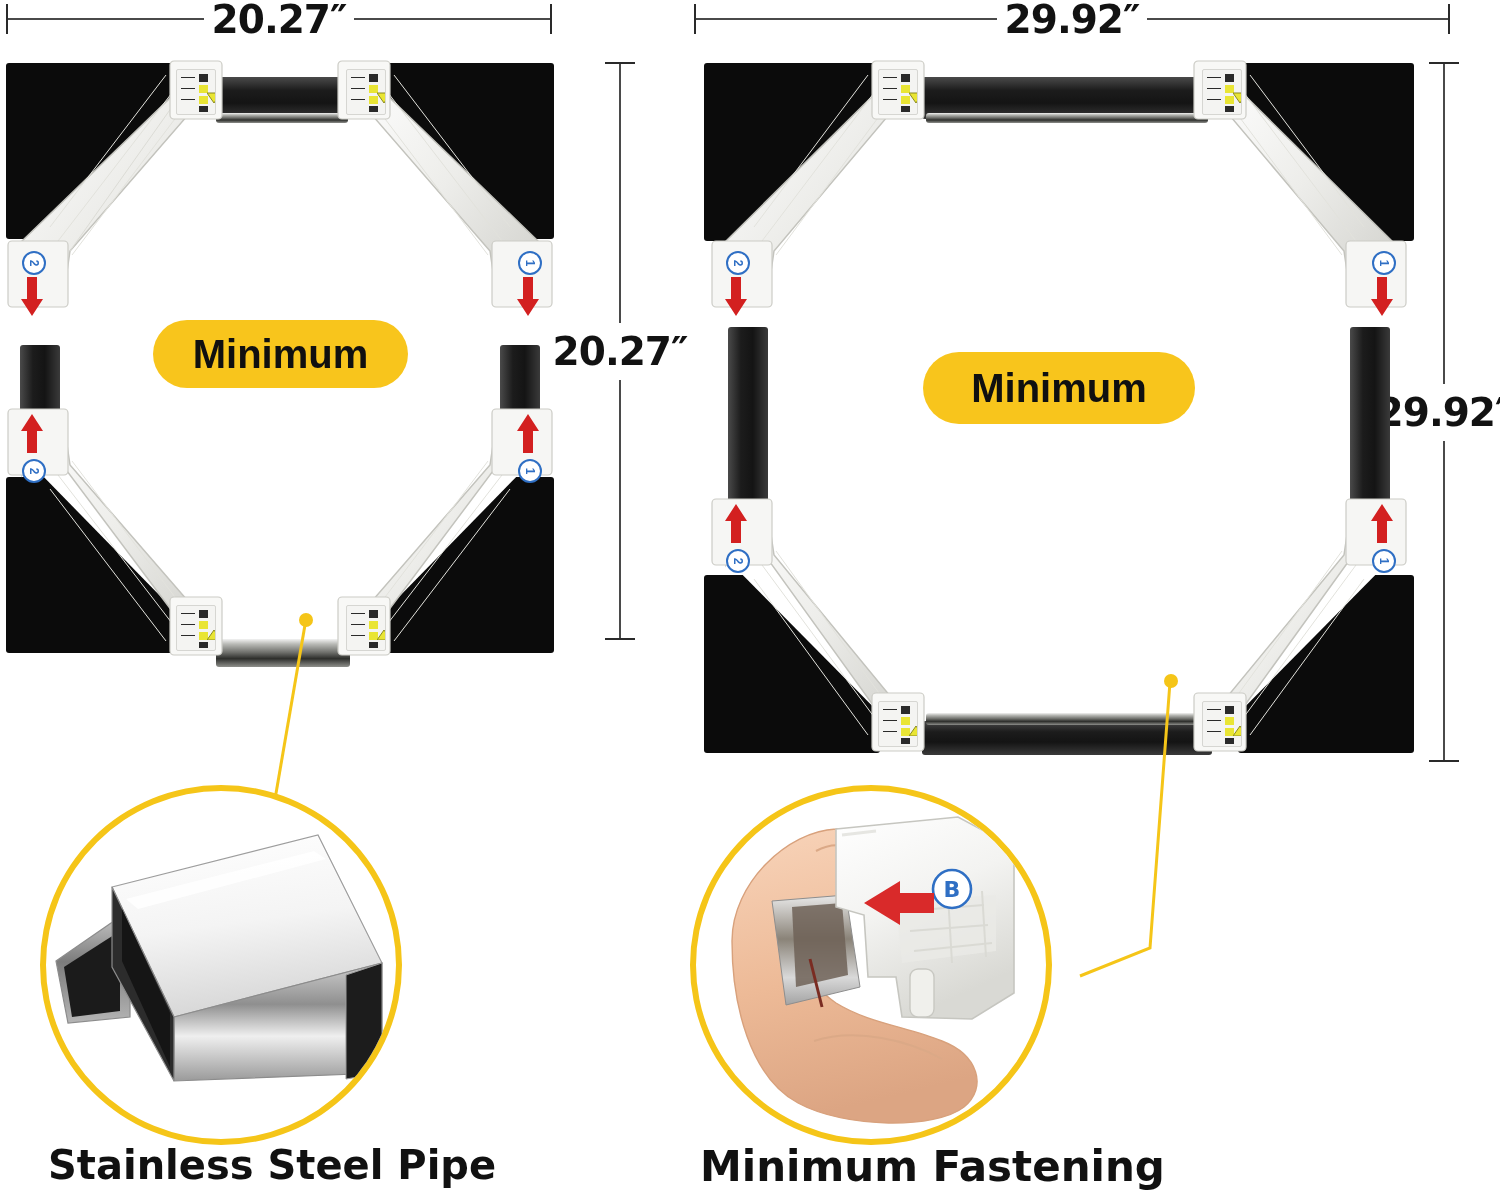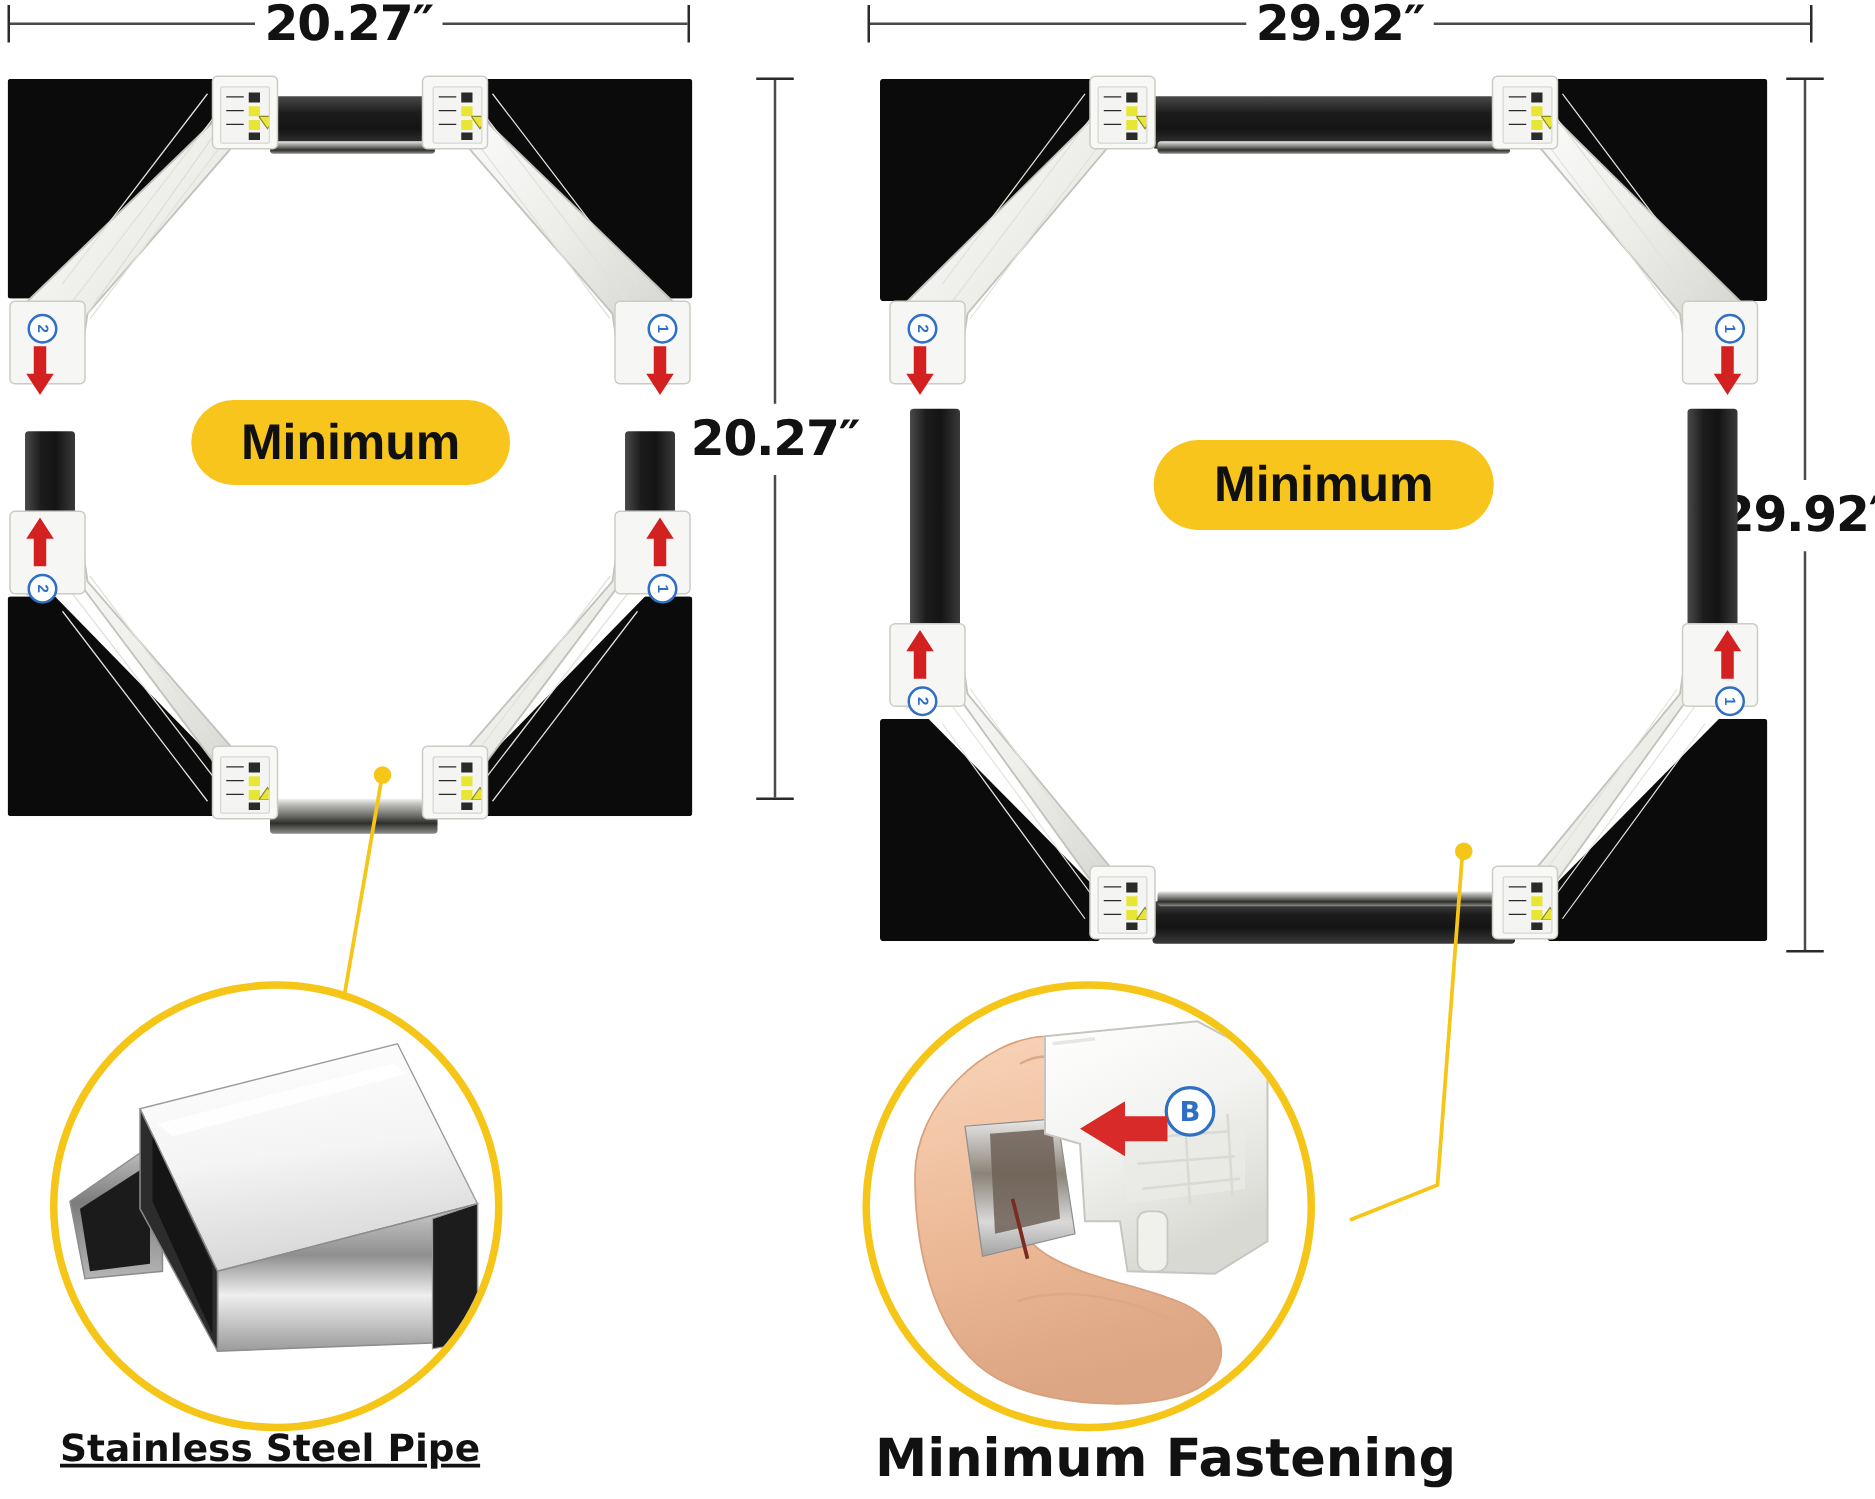--- a/index.html
+++ b/index.html
@@ -399,21 +399,21 @@
     <polygon points="128,226 336,172 336,282 128,290" fill="url(#chrSide)" stroke="#8c8c8c" stroke-width="1.2"></polygon>
 
     <polygon points="66,96 128,226 128,290 66,176" fill="#2c2c2c" stroke="#8c8c8c" stroke-width="1.2"></polygon>
     <polygon points="76,118 124,222 124,276 76,170" fill="#151515"></polygon>
 
     <polygon points="336,172 336,282 300,288 300,184" fill="#1c1c1c" stroke="#9a9a9a" stroke-width="1"></polygon>
 
     <polygon points="80,108 268,60 280,68 92,118" fill="#ffffff" opacity="0.85"></polygon>
   </svg>
 </div>
-<div class="caption" style="left:48px;top:1142px;font-size:30px;text-decoration:underline;">Stainless Steel Pipe</div>
+<div class="caption" style="left:48px;top:1142px;font-size:40px;">Stainless Steel Pipe</div>
 
 <div class="inset" style="left:690px;top:785px;width:350px;height:348px;">
   <svg width="338" height="336" style="position:absolute;left:0;top:0;">
     <defs>
       <linearGradient id="skin" x1="0" y1="0" x2="0.3" y2="1">
         <stop offset="0" stop-color="#f6cdb0"></stop>
           <stop offset="0.5" stop-color="#eebb99"></stop>
         <stop offset="1" stop-color="#d9a versuch"></stop>
       </linearGradient>
       <linearGradient id="skin2" x1="0" y1="0" x2="0.2" y2="1">

